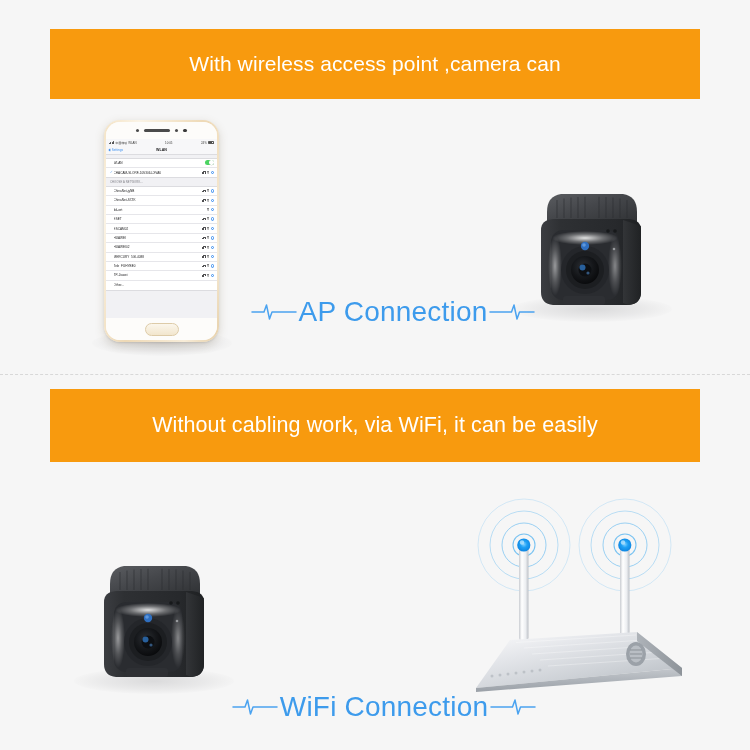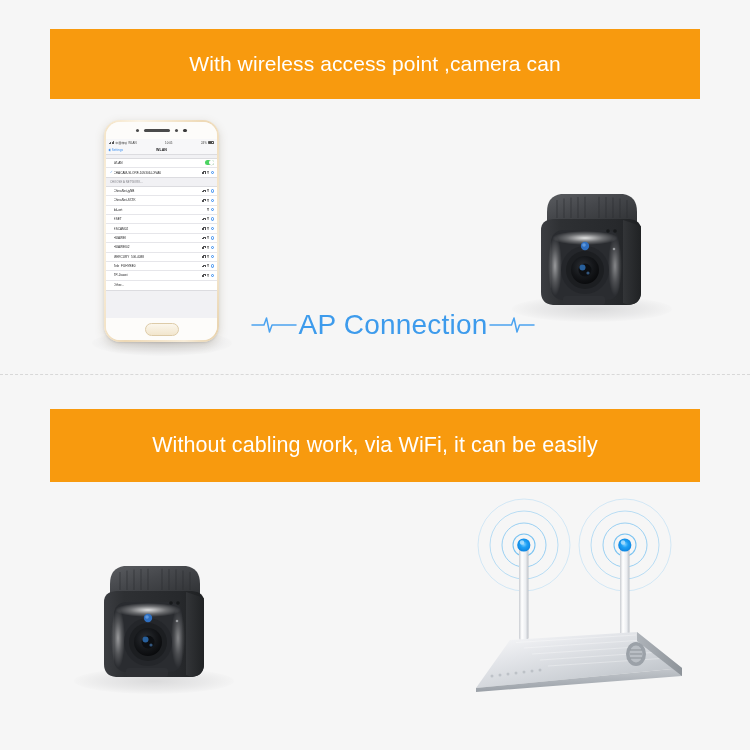--- a/index.html
+++ b/index.html
@@ -24,21 +24,21 @@
     background: #f6f6f6;
   }
 
   
   .section {
     position: absolute;
     left: 0;
     width: 750px;
   }
   .section-ap   { top: 0;   height: 374px; }
-  .section-wifi { top: 376px; height: 374px; }
+  .section-wifi { top: 356px; height: 374px; }
 
   .divider {
     position: absolute;
     left: 0;
     top: 374px;
     width: 750px;
     height: 1px;
     border-top: 1px dashed #d8d8d8;
   }
 
@@ -69,21 +69,20 @@
   .banner-wifi .banner-line { font-size: 21.5px; }
 
   
   .caption {
     position: absolute;
     display: flex;
     align-items: center;
     justify-content: center;
     gap: 2px;
     user-select: none;
-    margin-top: 13px;
   }
   .caption-text {
     font-size: 28px;
     color: #3d9bec;
     font-weight: 400;
     letter-spacing: 0.2px;
     white-space: nowrap;
   }
   .caption-ap   { left: 248px; top: 291px; width: 290px; height: 42px; }
   .caption-wifi { left: 228px; top: 686px; width: 312px; height: 42px; }
@@ -774,14 +773,23 @@
         <ellipse cx="196" cy="162" rx="6.5" ry="8.5" fill="#b9bec4"></ellipse>
         <g stroke="#8b9197" stroke-width="1">
           <line x1="190" y1="158" x2="202" y2="158"></line>
           <line x1="190" y1="162" x2="202" y2="162"></line>
           <line x1="190" y1="166" x2="202" y2="166"></line>
         </g>
       </g>
     </svg>
   </div>
 
+  <div class="caption caption-wifi">
+    <svg class="pulse" width="46" height="22" viewBox="0 0 46 22">
+      <path d="M1 11 H10 L13 11 L15.5 4 L18.5 18 L21 11 L24 11 H45" fill="none" stroke="#4ba3f0" stroke-width="1.5" stroke-linecap="round" stroke-linejoin="round"></path>
+    </svg>
+    <span class="caption-text">WiFi Connection</span>
+    <svg class="pulse" width="46" height="22" viewBox="0 0 46 22">
+      <path d="M1 11 H20 L22.5 11 L25 4 L28 18 L30.5 11 L33.5 11 H45" fill="none" stroke="#4ba3f0" stroke-width="1.5" stroke-linecap="round" stroke-linejoin="round"></path>
+    </svg>
+  </div>
 
 </div>
 
 </body></html>

